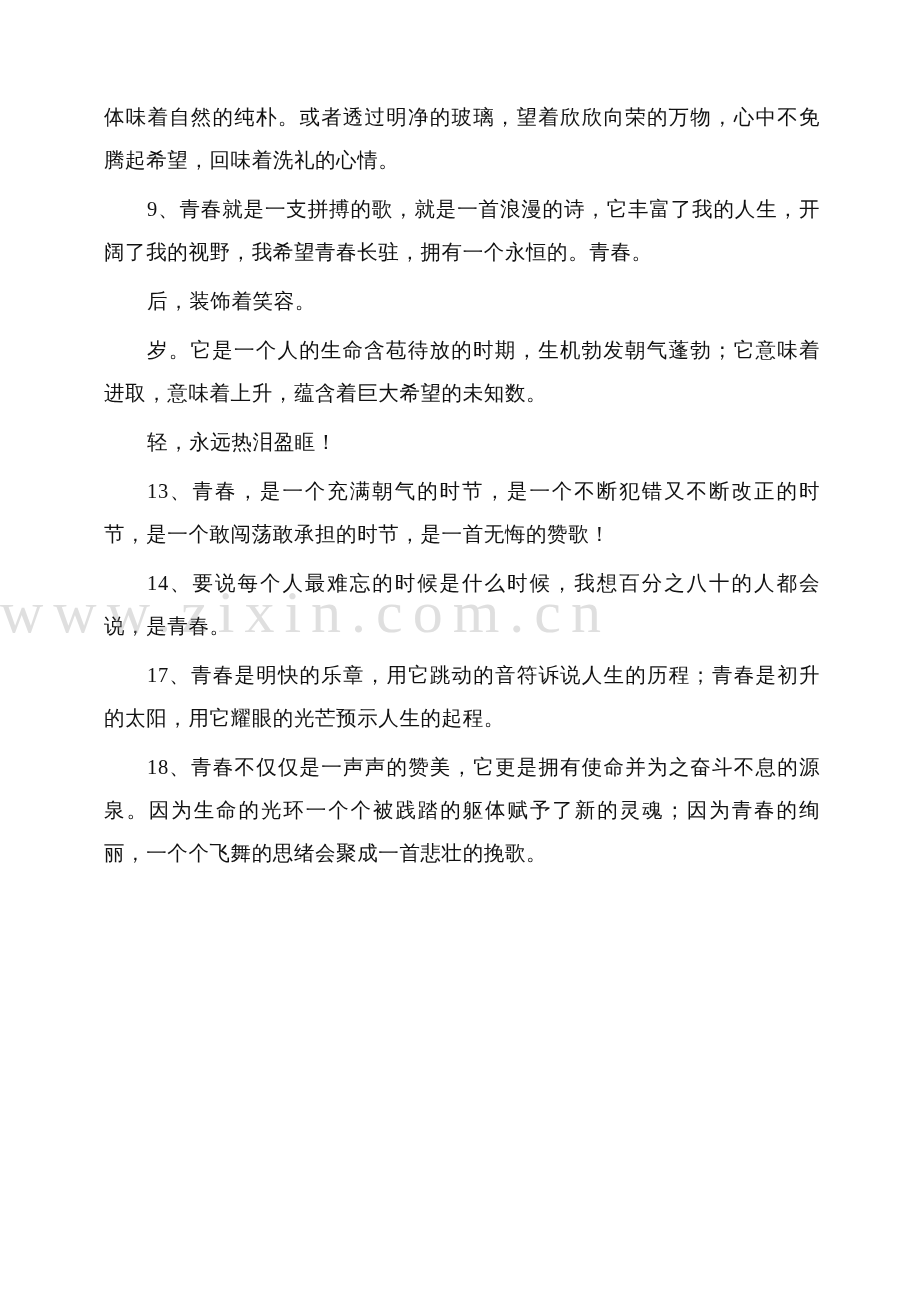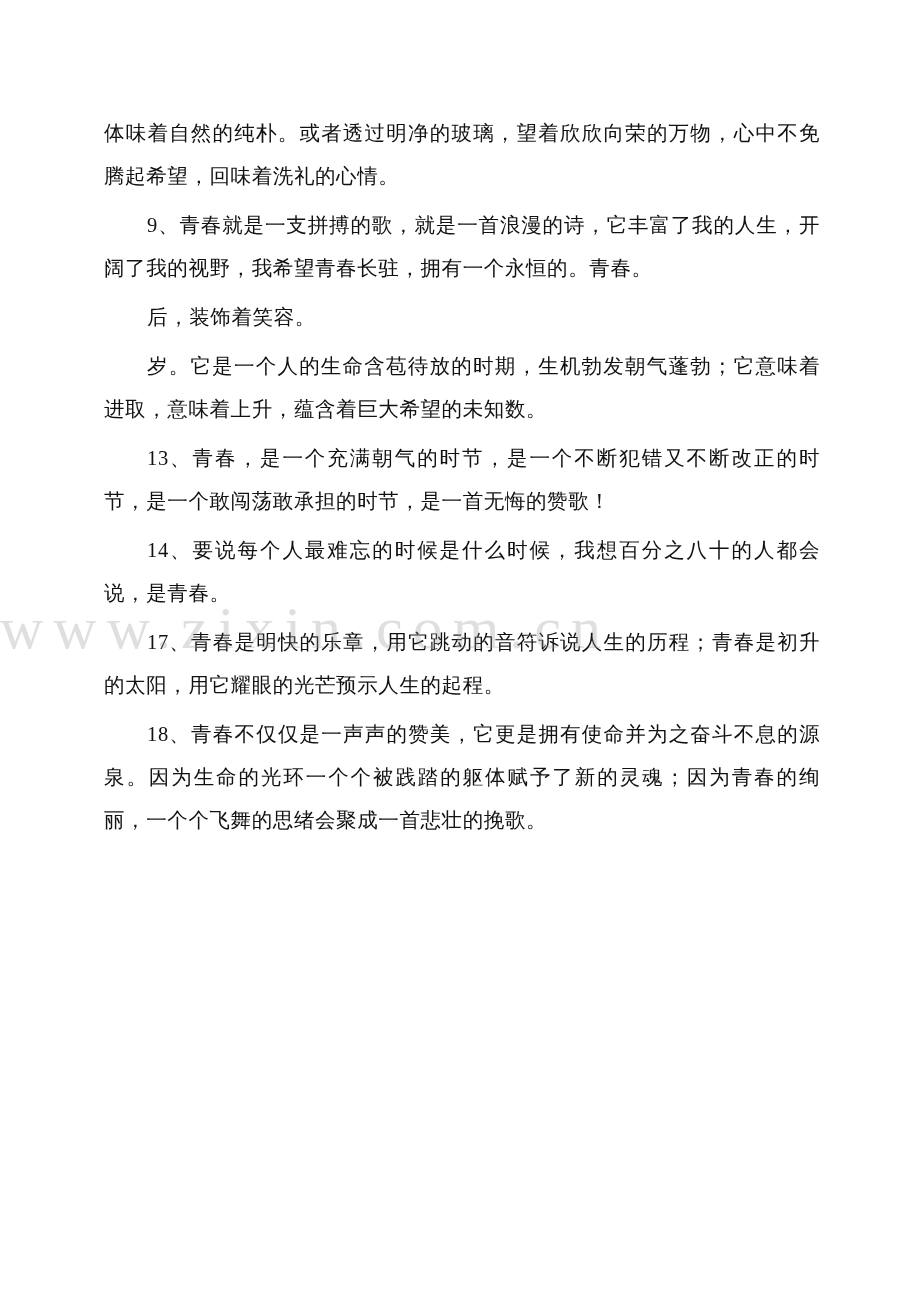--- a/index.html
+++ b/index.html
@@ -13,21 +13,21 @@
     height: 1302px;
     position: relative;
     overflow: hidden;
     font-family: "Liberation Serif", "DejaVu Serif", serif;
     color: #000000;
   }
 
   .page {
     position: absolute;
     left: 0;
-    top: 16px;
+    top: 0;
     width: 920px;
     height: 958px;
     background: #ffffff;
     box-sizing: border-box;
     text-decoration: underline;
   }
 
   .doc-body {
     position: absolute;
     left: 104px;
@@ -67,20 +67,21 @@
 </head>
 <body>
 
 <div class="page">
 
   <div class="doc-body">
     <p class="para">体味着自然的纯朴。或者透过明净的玻璃，望着欣欣向荣的万物，心中不免腾起希望，回味着洗礼的心情。</p>
     <p class="para indent">9、青春就是一支拼搏的歌，就是一首浪漫的诗，它丰富了我的人生，开阔了我的视野，我希望青春长驻，拥有一个永恒的。青春。</p>
     <p class="para indent">后，装饰着笑容。</p>
     <p class="para indent">岁。它是一个人的生命含苞待放的时期，生机勃发朝气蓬勃；它意味着进取，意味着上升，蕴含着巨大希望的未知数。</p>
+    <p class="para indent">轻，永远热泪盈眶！</p>
     <p class="para indent">13、青春，是一个充满朝气的时节，是一个不断犯错又不断改正的时节，是一个敢闯荡敢承担的时节，是一首无悔的赞歌！</p>
     <p class="para indent">14、要说每个人最难忘的时候是什么时候，我想百分之八十的人都会说，是青春。</p>
     <p class="para indent">17、青春是明快的乐章，用它跳动的音符诉说人生的历程；青春是初升的太阳，用它耀眼的光芒预示人生的起程。</p>
     <p class="para indent">18、青春不仅仅是一声声的赞美，它更是拥有使命并为之奋斗不息的源泉。因为生命的光环一个个被践踏的躯体赋予了新的灵魂；因为青春的绚丽，一个个飞舞的思绪会聚成一首悲壮的挽歌。</p>
   </div>
 
   <div class="watermark">www.zixin.com.cn</div>
 
 </div>
 

